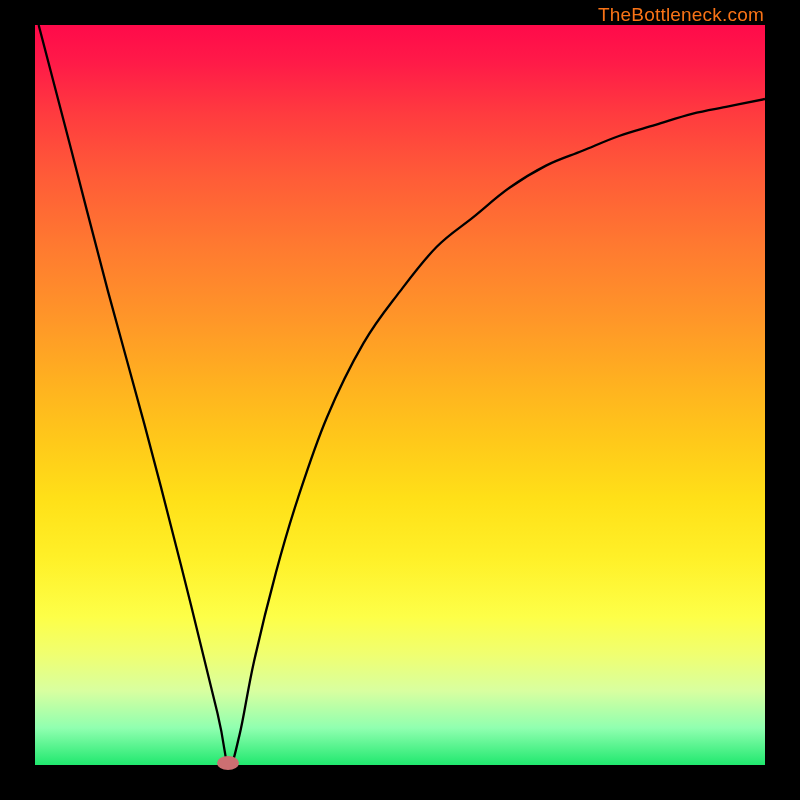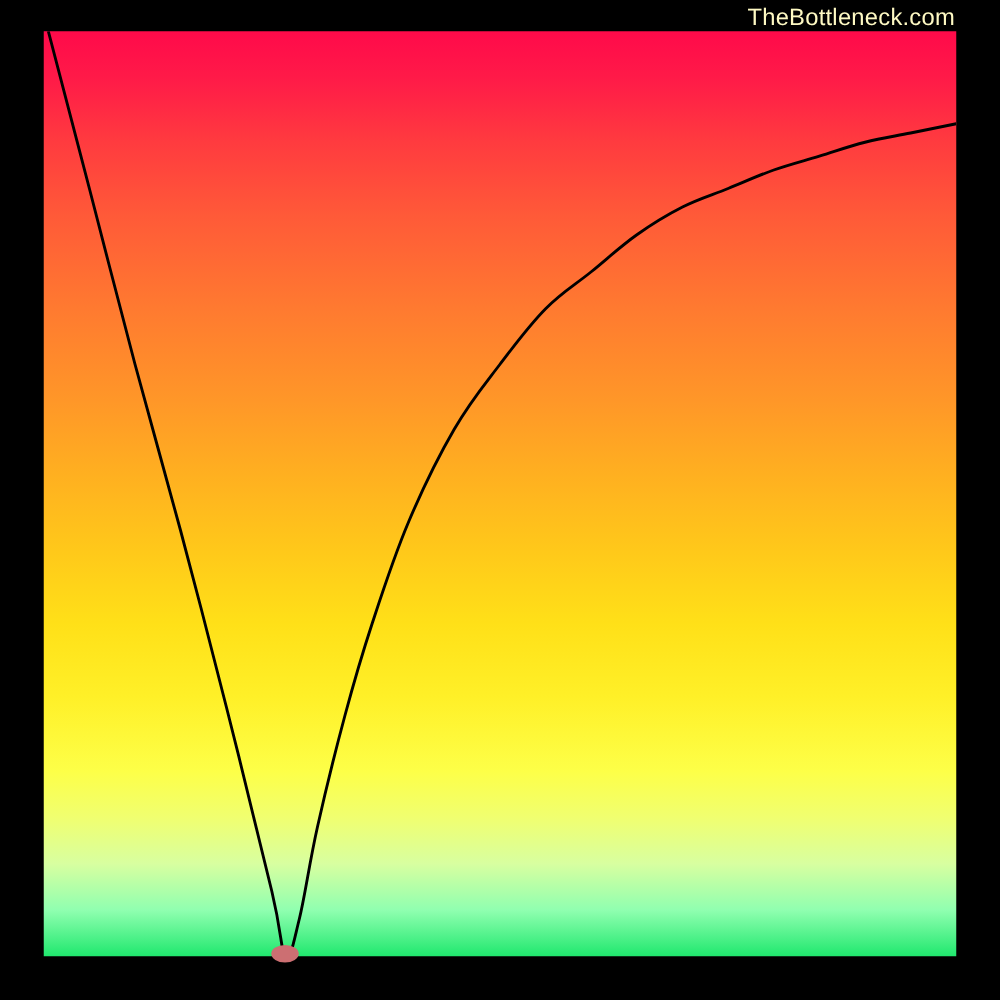--- a/index.html
+++ b/index.html
@@ -42,21 +42,21 @@
       #f0ff70 85%,
       #d8ffa0 90%,
       #90ffb0 95%,
       #20e86e 100%
     );
   }
   .watermark {
     position: absolute;
     top: 4px;
     right: 36px;
-    color: #fef9c3;
+    color: #f97316;
     font-size: 19px;
     font-weight: 500;
     letter-spacing: 0.2px;
     z-index: 10;
   }
   svg.curve-overlay {
     position: absolute;
     inset: 0;
     width: 100%;
     height: 100%;

